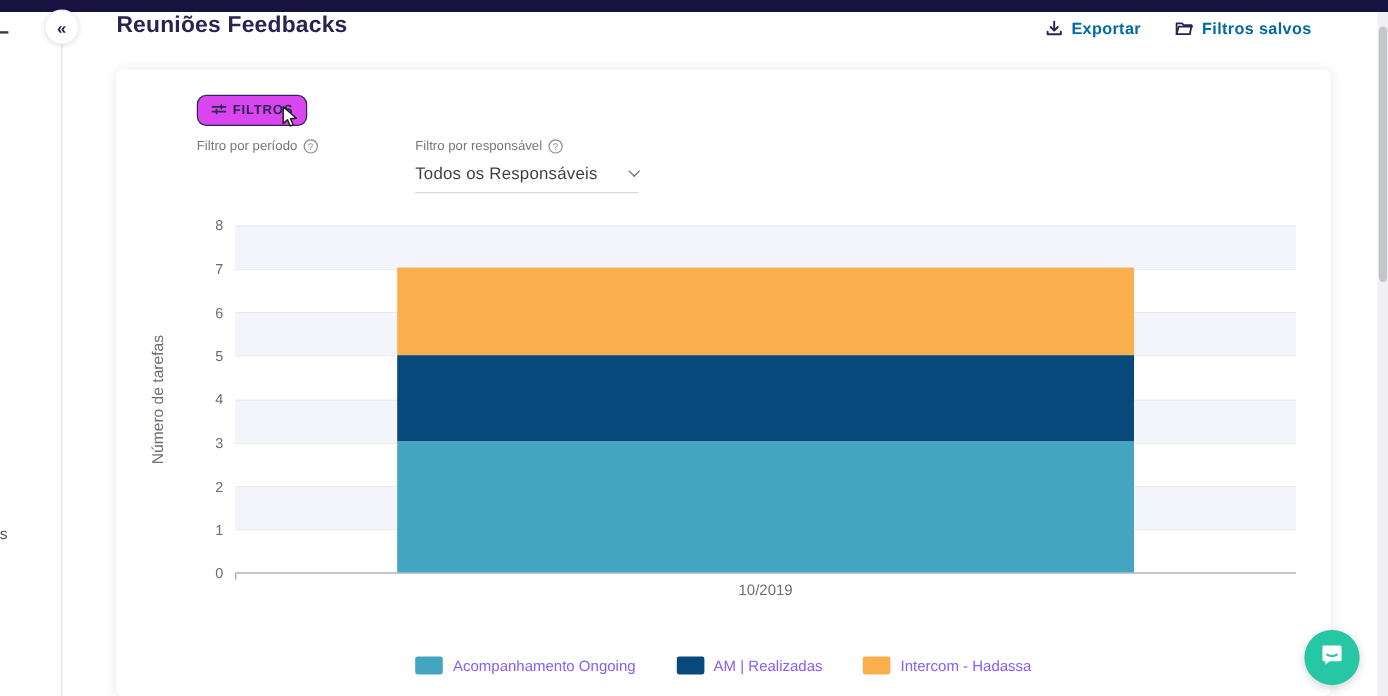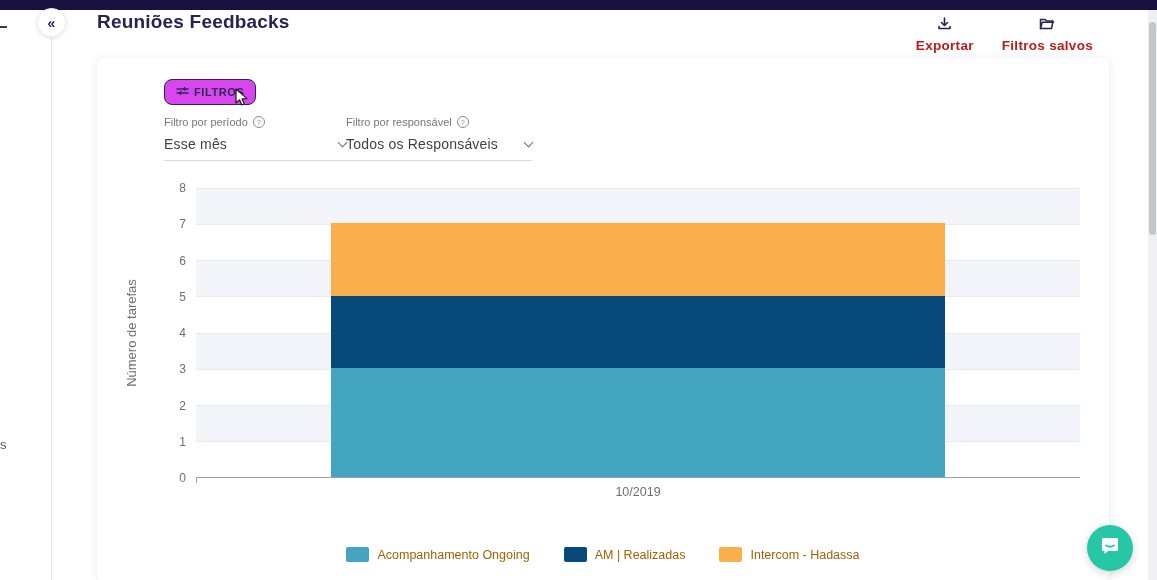--- a/index.html
+++ b/index.html
@@ -16,23 +16,23 @@
                   background:#ffffff; border:1px solid #f0f0f2; box-shadow:0 1px 4px rgba(0,0,0,.12);
                   display:flex; align-items:center; justify-content:center; color:#2a2550;
                   font-size:14px; font-weight:700; z-index:31; cursor:pointer; }
   .edge-fragment { position:absolute; left:0; top:26px; width:7px; height:2px; background:#3a3550; z-index:6; }
   .edge-text { position:absolute; left:-3px; top:437px; color:#55555f; font-size:13px; z-index:6; }
 
   
   .header-title { position:absolute; left:97px; top:11px; font-size:19px; font-weight:600;
                   color:#272352; letter-spacing:.2px; }
   .header-actions { position:absolute; top:16px; right:64px; display:flex; gap:28px; align-items:center; }
-  .action-btn { display:flex; align-items:center; gap:7px; color:#b91c1c; font-size:13.5px;
+  .action-btn { display:flex; align-items:center; gap:7px; color:#0369a1; font-size:13.5px;
                 font-weight:700; letter-spacing:.3px; cursor:pointer; background:none; border:none;
-                font-family:"Liberation Sans", sans-serif;flex-direction:column; }
+                font-family:"Liberation Sans", sans-serif; }
   .action-btn svg { display:block; }
 
   
   .card { position:absolute; left:97px; top:58px; width:1012px; height:522px; background:#ffffff;
           border-radius:6px; box-shadow:0 1px 10px rgba(40,40,70,.10); }
 
   
   .filtros-btn { position:absolute; left:67px; top:21px; height:26px; padding:0 11px;
                  display:flex; align-items:center; gap:5px; background:#d946ef;
                  border:1.6px solid #2b2753; border-radius:8px; color:#2b2753;
@@ -44,21 +44,21 @@
   .filters-row { position:absolute; left:67px; top:57px; display:flex; }
   .ffield { display:flex; flex-direction:column; }
   .ffield .flabel { display:flex; align-items:center; gap:5px; font-size:11px; color:#76767f; height:14px; }
   .help-circle { width:12px; height:12px; border:1px solid #8b8b94; border-radius:50%;
                  font-size:8px; color:#8b8b94; display:flex; align-items:center; justify-content:center; }
   .fvalue { display:flex; align-items:center; justify-content:space-between; margin-top:7px;
             padding-bottom:8px; border-bottom:1px solid #dadade; font-size:14px; color:#3f3f49;
             letter-spacing:.2px; cursor:pointer; }
   .chev { width:7px; height:7px; border-right:1.4px solid #6d6d76; border-bottom:1.4px solid #6d6d76;
           transform:rotate(45deg); margin-left:8px; margin-top:-3px; }
-  .f1 { width:182px; } .f2 { width:186px; } .f3 { width:187px; margin-left:10px; }
+  .f1 { width:182px;gap:31px; } .f2 { width:186px; } .f3 { width:187px; margin-left:10px; }
   .f3 .fvalue { margin-top:21px; }
 
   
   .ylabel { position:absolute; left:-24px; top:266px; width:120px; height:18px; text-align:center;
             color:#6d6d76; font-size:13px; transform:rotate(-90deg); }
   .y-ticks { position:absolute; left:0; top:130px; width:89px; height:290px; }
   .y-ticks .ytick { position:absolute; right:0; width:89px; text-align:right; font-size:12px;
                     color:#6d6d76; transform:translateY(-7px); }
   .plot { position:absolute; left:99px; top:130px; width:884px; height:290px;
           border-bottom:1.5px solid #9ba0a8; }
@@ -70,21 +70,21 @@
          flex-direction:column-reverse; }
   .bar .seg { width:100%; }
   .x-ticks { position:absolute; left:99px; top:427px; width:884px; display:flex; justify-content:center; }
   .x-ticks .xtick { font-size:12.5px; color:#6d6d76; }
   .xlabel { position:absolute; left:99px; top:449px; width:884px; text-align:center;
             font-size:14.5px; color:#6d6d76; letter-spacing:.3px; }
 
   
   .legend { position:absolute; left:0; top:489px; width:100%; display:flex; justify-content:center;
             gap:34px; align-items:center; }
-  .legend .litem { display:flex; align-items:center; gap:8px; font-size:12.5px; color:#a16207; }
+  .legend .litem { display:flex; align-items:center; gap:8px; font-size:12.5px; color:#8b5cf6; }
   .legend .swatch { width:23px; height:15px; border-radius:2px; }
 
   
   .scrollbar-track { position:absolute; right:0; top:10px; bottom:0; width:9px; background:#f0f0f2; z-index:32; }
   .scrollbar-thumb { position:absolute; right:1px; top:12px; width:7px; height:213px;
                      background:#c3c7cc; border-radius:4px; cursor:pointer; }
 
   
   .chat-launcher { position:absolute; left:1087px; top:525px; width:46px; height:46px; border-radius:50%;
                    background:#27c6a4; display:flex; align-items:center; justify-content:center;
@@ -150,24 +150,20 @@
     </div>
 
     <div class="filters-row">
       <div class="ffield f1">
         <div class="flabel">
           <span>Filtro por período</span>
           <span class="help-circle">
               <span>?</span>
             </span>
         </div>
-        <div class="fvalue">
-          <span>Esse mês</span>
-          <span class="chev"></span>
-        </div>
       </div>
       <div class="ffield f2">
         <div class="flabel">
           <span>Filtro por responsável</span>
           <span class="help-circle">
               <span>?</span>
             </span>
         </div>
         <div class="fvalue">
           <span>Todos os Responsáveis</span>

